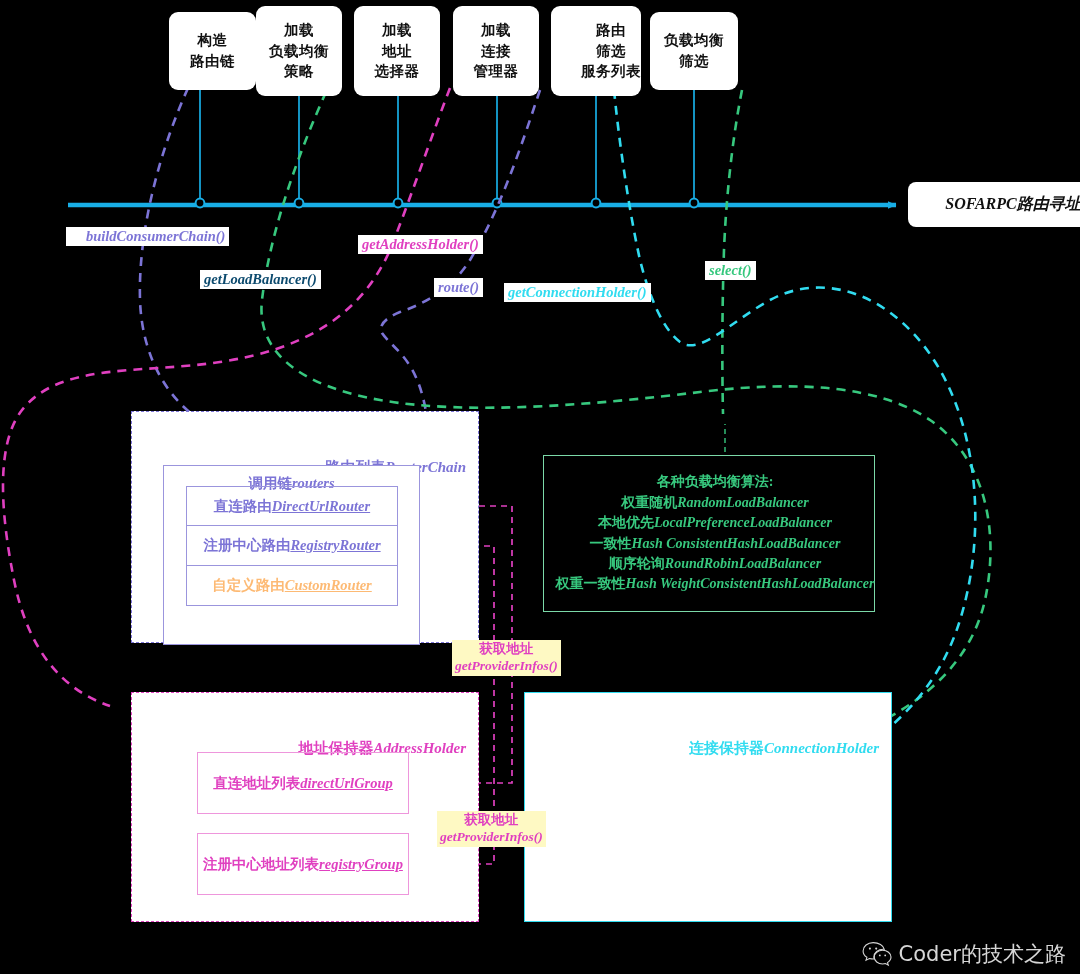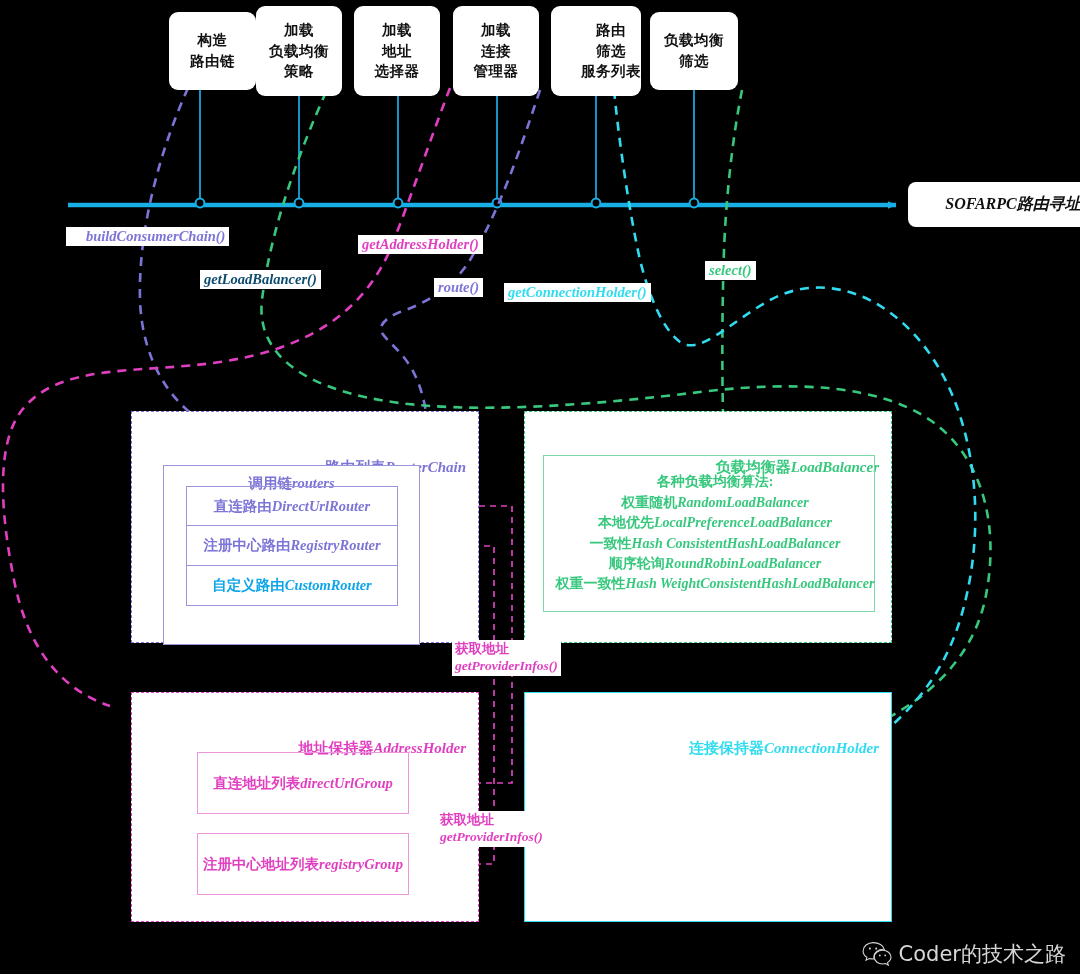--- a/index.html
+++ b/index.html
@@ -80,37 +80,38 @@
   .inner-title i{font-style:italic;}
 
   .row-item{
     position:absolute;
     box-sizing:border-box;
     display:flex;align-items:center;justify-content:center;
     font-size:14.5px;
     font-weight:700;
     white-space:nowrap;
   }
-  .row-item i{font-style:italic;}
+  .row-item i{font-style:italic;text-decoration:underline;}
 
   .algo-box{
     position:absolute;
     box-sizing:border-box;
     display:flex;flex-direction:column;
     align-items:center;justify-content:center;
     font-size:14px;font-weight:700;
     line-height:1.46;
     white-space:nowrap;
     padding-left:12px;
   }
   .algo-box div i{font-style:italic;}
 
   .mid-label{
     position:absolute;
-    background:#ffffff;
+    background:#fef9c3;
+    text-align:center;
     font-size:13.5px;
     font-weight:700;
     line-height:1.25;
     white-space:nowrap;
     padding:1px 3px;
   }
   .mid-label .m-en{font-style:italic;}
 
   
   #watermark{
@@ -279,30 +280,25 @@
     </div>
   </div>
   <div class="row-item" style="left:186px;top:486px;width:212px;height:40px;border:1.2px solid #9B95DD;color:#7C74D6;">
     <span>直连路由</span>
       <i>DirectUrlRouter</i>
   </div>
   <div class="row-item" style="left:186px;top:526px;width:212px;height:40px;border:1.2px solid #9B95DD;border-top:none;color:#7C74D6;">
     <span>注册中心路由</span>
       <i>RegistryRouter</i>
   </div>
-  <div class="row-item" style="left:186px;top:566px;width:212px;height:40px;border:1.2px solid #9B95DD;border-top:none;color:#0ea5e9;text-align:center;">
+  <div class="row-item" style="left:186px;top:566px;width:212px;height:40px;border:1.2px solid #9B95DD;border-top:none;color:#fdba74;text-align:center;">
     <span>自定义路由</span>
       <i>CustomRouter</i>
   </div>
 
-  <div class="panel" style="left:524px;top:411px;width:368px;height:232px;border:1.6px dashed #37C87E;">
-    <div class="panel-title" style="color:#37C87E;">
-      <span>负载均衡器</span><i>LoadBalancer</i>
-    </div>
-  </div>
   <div class="algo-box" style="left:543px;top:455px;width:332px;height:157px;border:1.2px solid #7BD9A8;color:#37C87E;">
     <div>各种负载均衡算法:</div>
     <div>
       <span>权重随机</span><i>RandomLoadBalancer</i>
     </div>
     <div>
       <span>本地优先</span><i>LocalPreferenceLoadBalancer</i>
     </div>
     <div>
       <span>一致性</span><i>Hash ConsistentHashLoadBalancer</i>

